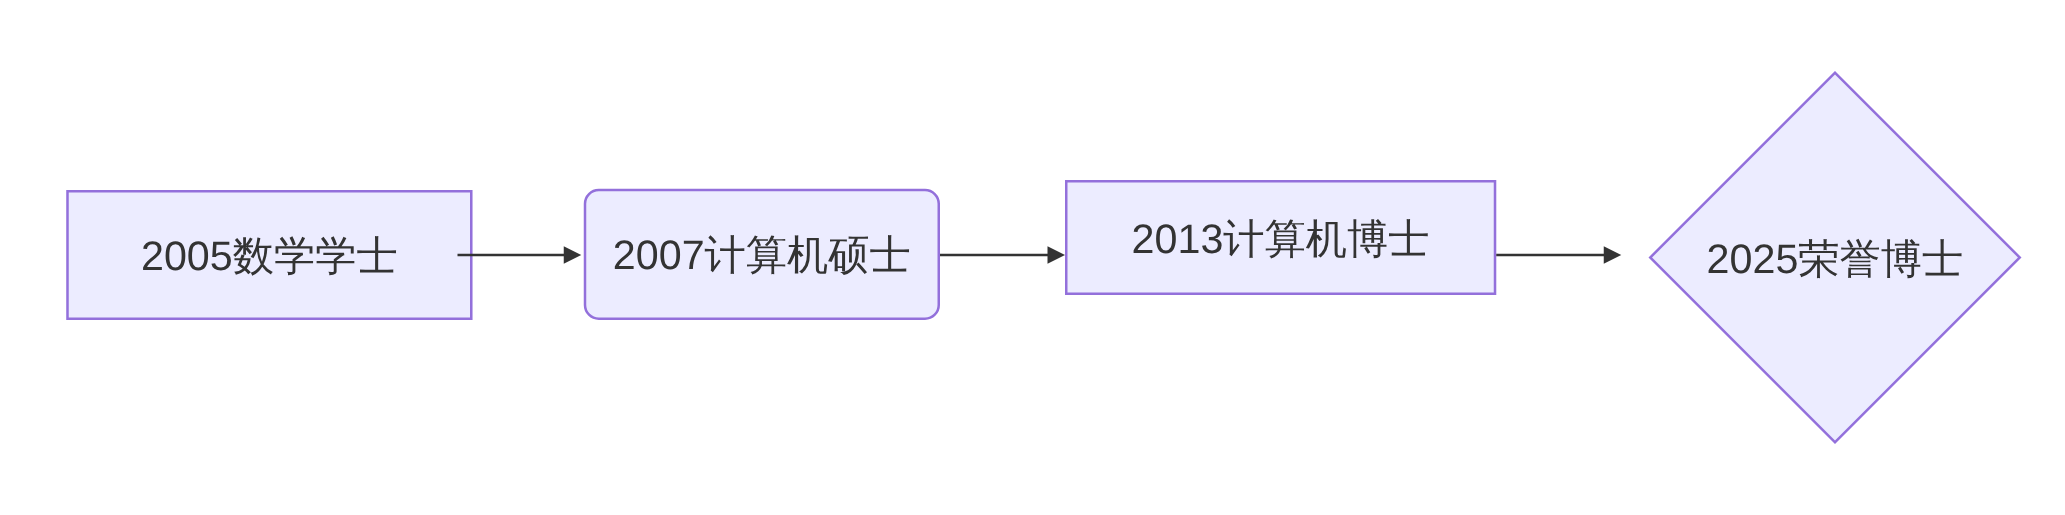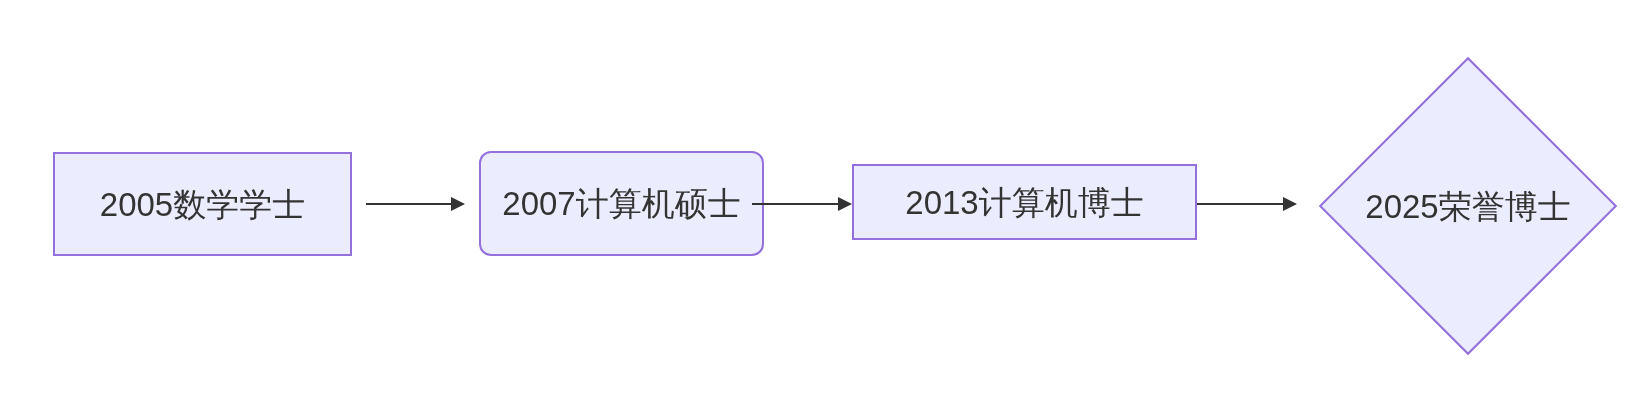--- a/index.html
+++ b/index.html
@@ -21,23 +21,23 @@
     align-items: center;
     justify-content: center;
     background: var(--color-node-fill, #ECECFF);
     border: 2px solid var(--color-node-border, #9370DB);
     box-sizing: border-box;
     color: var(--color-text, #333333);
     font-size: 33px;
     line-height: 1;
     white-space: nowrap;
   }
-  .n1 { left: 53px;  top: 152px; width: 299px; height: 104px; }
-  .n2 { left: 467px; top: 151px; width: 285px; height: 105px; border-radius: 12px; margin-left: 12px; }
-  .n3 { left: 852px; top: 164px; width: 345px; height: 76px; }
+  .n1 { left: 53px;  top: 152px; width: 325px; height: 104px; }
+  .n2 { left: 467px; top: 151px; width: 285px; height: 105px; border-radius: 12px; }
+  .n3 { left: 852px; top: 144px; width: 345px; height: 92px; }
 
   
   .n4 {
     position: absolute;
     left: 1318px;
     top: 56px;
     width: 300px;
     height: 300px;
     display: flex;
     align-items: center;

